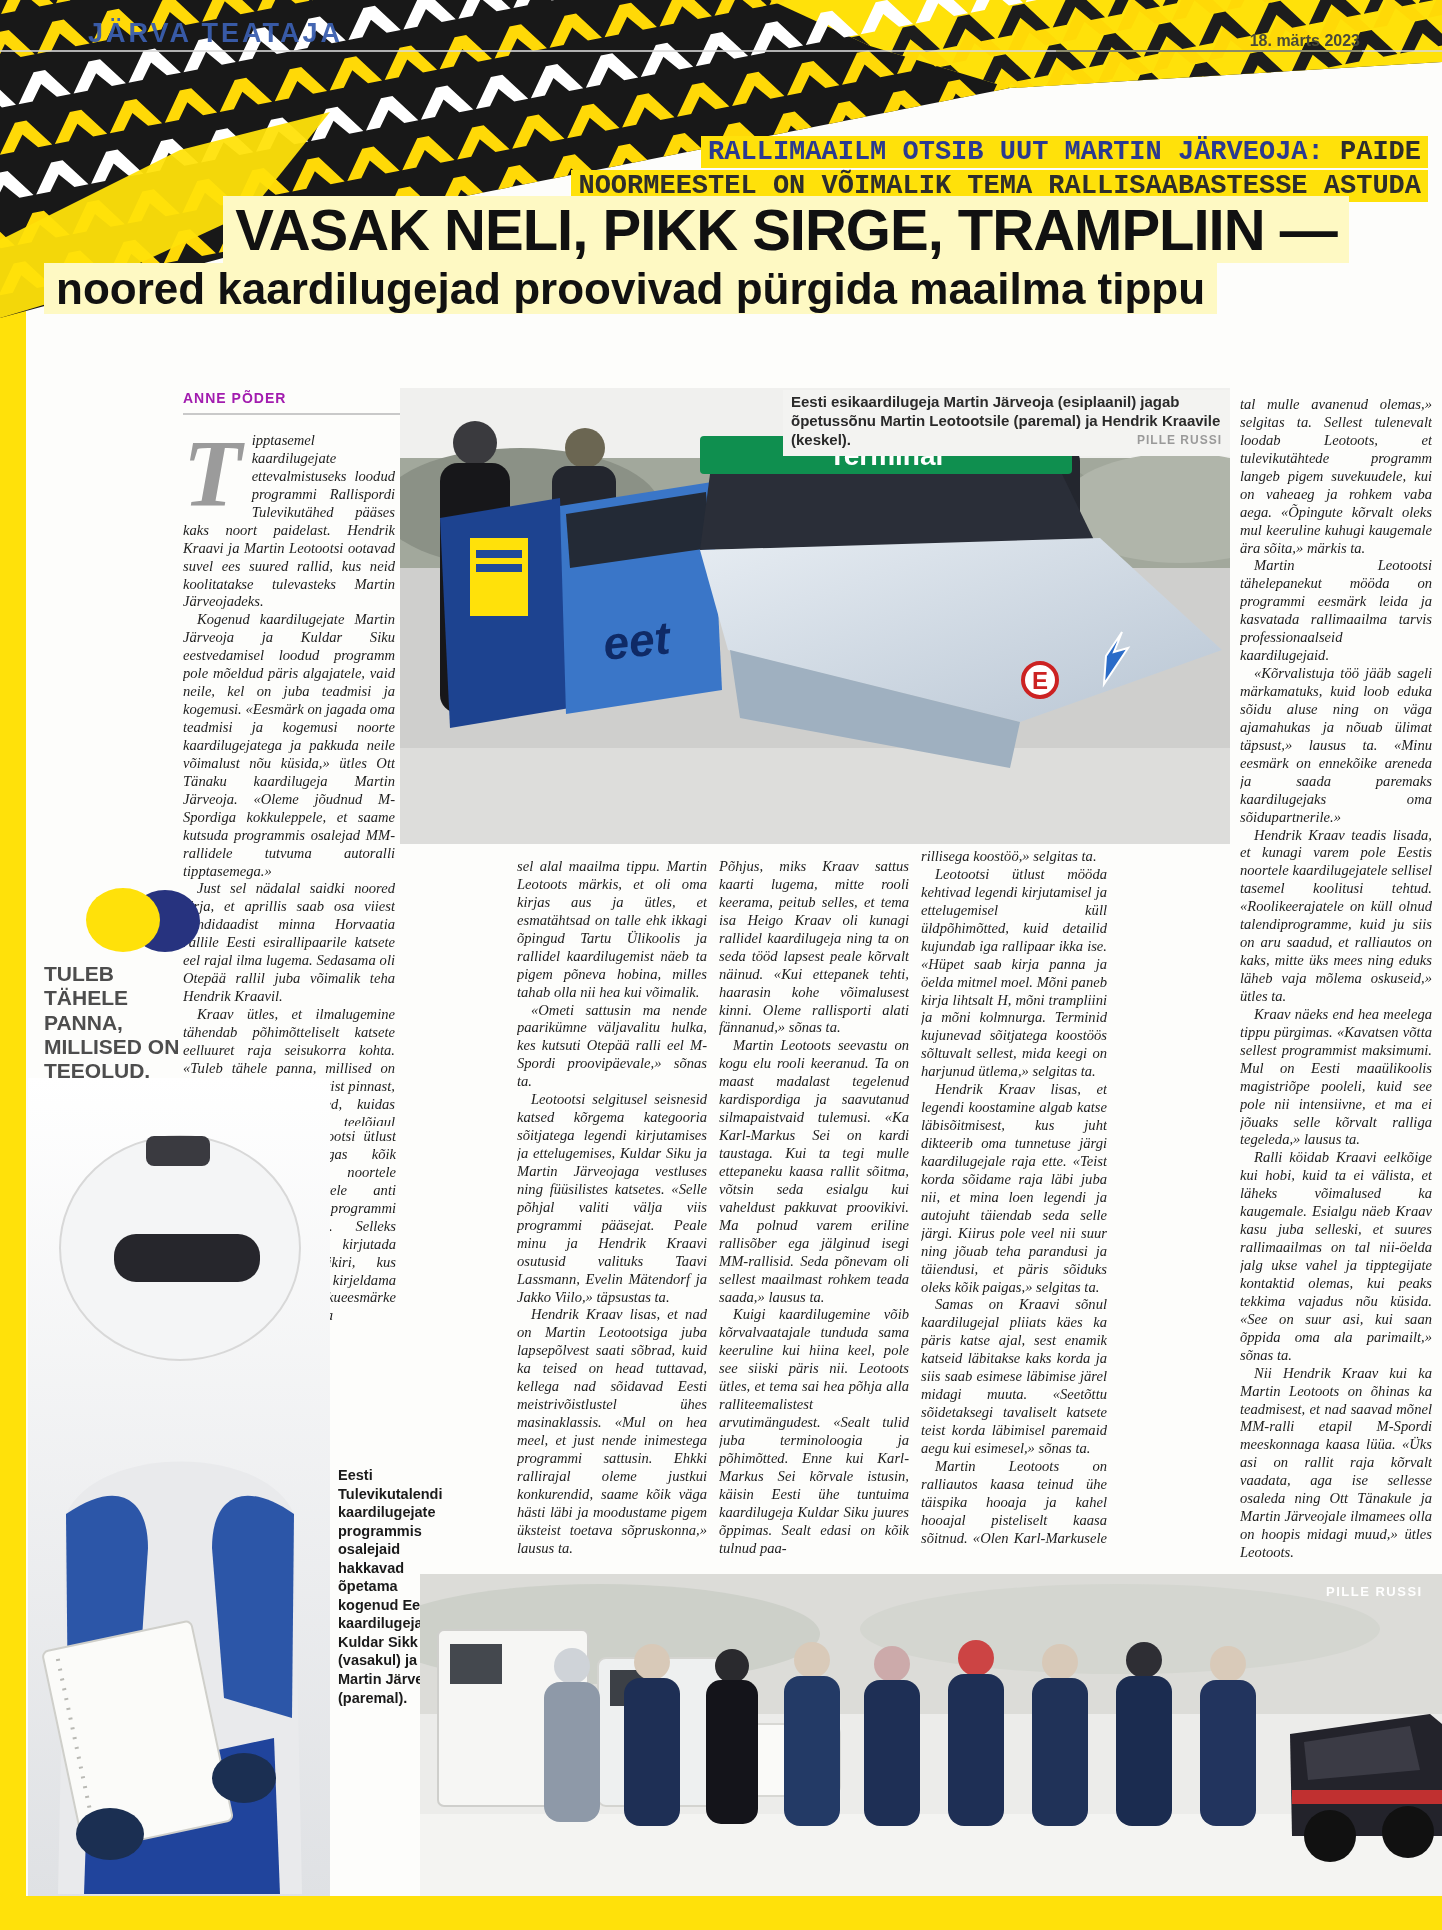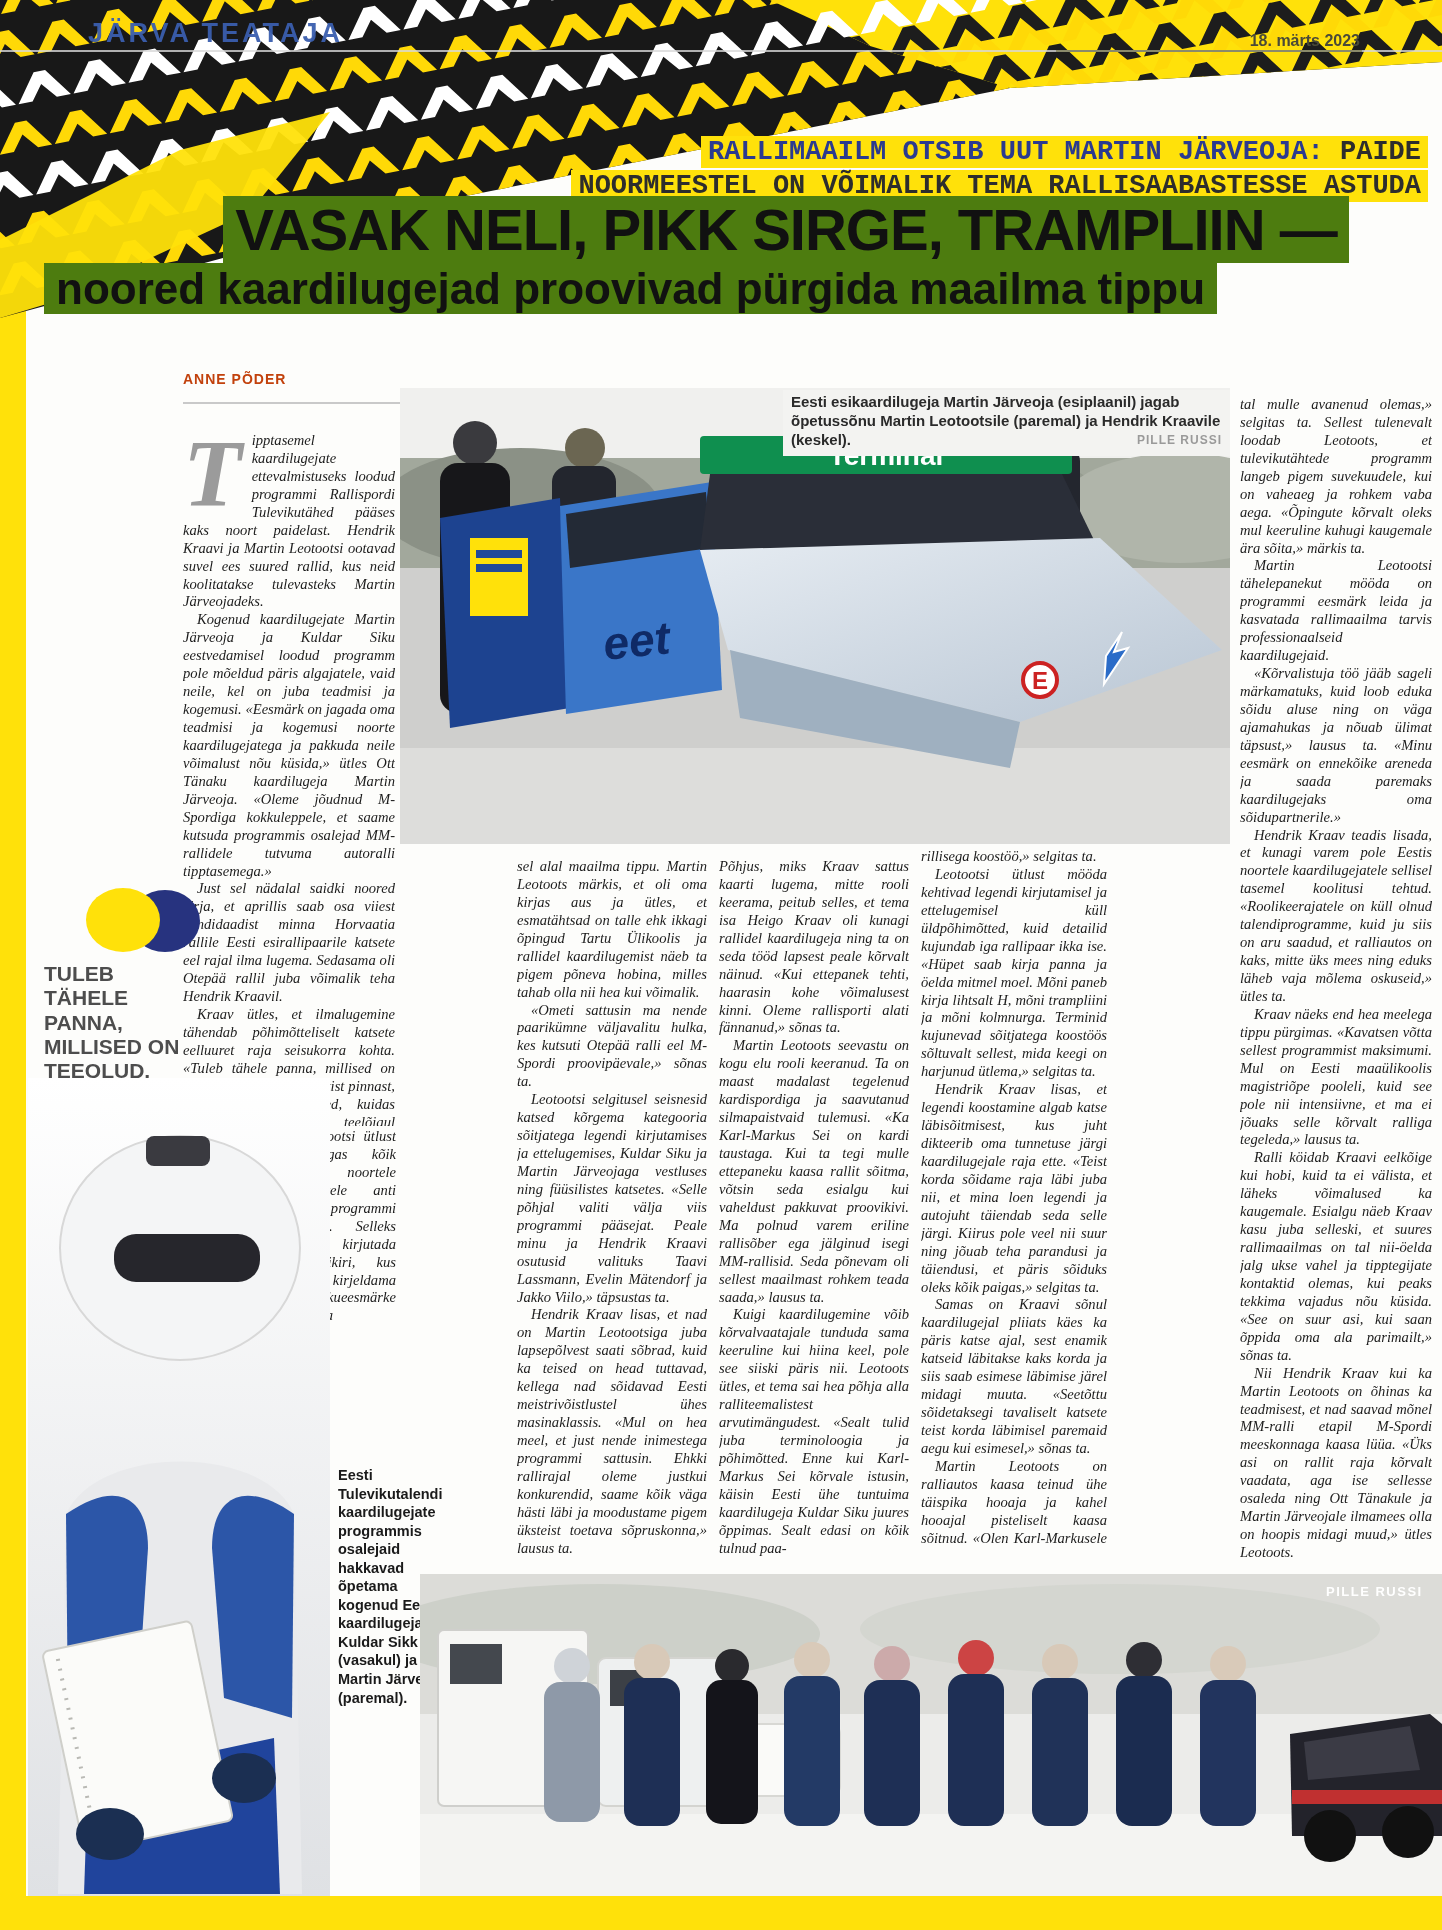--- a/index.html
+++ b/index.html
@@ -17,25 +17,25 @@
           font-weight:bold;font-size:27px;line-height:1.25;letter-spacing:0;}
   #kicker .hl{background:#ffe10a;padding:1px 7px;}
   #kicker .blue{color:#2b3a8f;}
   #kicker .dark{color:#2d2d2d;}
   
   #headline1{top:196px;left:140px;width:1292px;text-align:center;
              font-family:"Liberation Sans",sans-serif;font-weight:800;font-size:58px;
              letter-spacing:-1px;color:#111;}
   #headline2{top:264px;left:44px;font-family:"Liberation Sans",sans-serif;font-weight:800;
              font-size:44px;color:#111;}
-  .hband{background:#4d7c0f;padding:1px 12px;}
+  .hband{background:#fef9c3;padding:1px 12px;}
   
-  #byline{top:371px;left:183px;width:332px;font-family:"Liberation Sans",sans-serif;
-          font-weight:bold;font-size:14px;letter-spacing:1px;color:#c2410c;
-          border-bottom:2px solid #c9c9c9;padding-bottom:15px;}
+  #byline{top:390px;left:183px;width:332px;font-family:"Liberation Sans",sans-serif;
+          font-weight:bold;font-size:14px;letter-spacing:1px;color:#a21caf;
+          border-bottom:2px solid #c9c9c9;padding-bottom:7px;}
   
   .col{font-size:14.6px;line-height:1.23;color:#1c1c1c;text-align:justify;overflow:hidden;}
   .col p{margin:0;text-indent:14px;font-style:italic;}
   .col p:first-child{text-indent:0;}
   #col1a{left:183px;top:432px;width:212px;height:694px;}
   #col1b{left:252px;top:1128px;width:144px;height:206px;}
   #col2{left:517px;top:858px;width:190px;height:702px;}
   #col3{left:719px;top:858px;width:190px;height:702px;}
   #col4{left:921px;top:848px;width:186px;height:702px;}
   #col5{left:1240px;top:396px;width:192px;height:1164px;}

